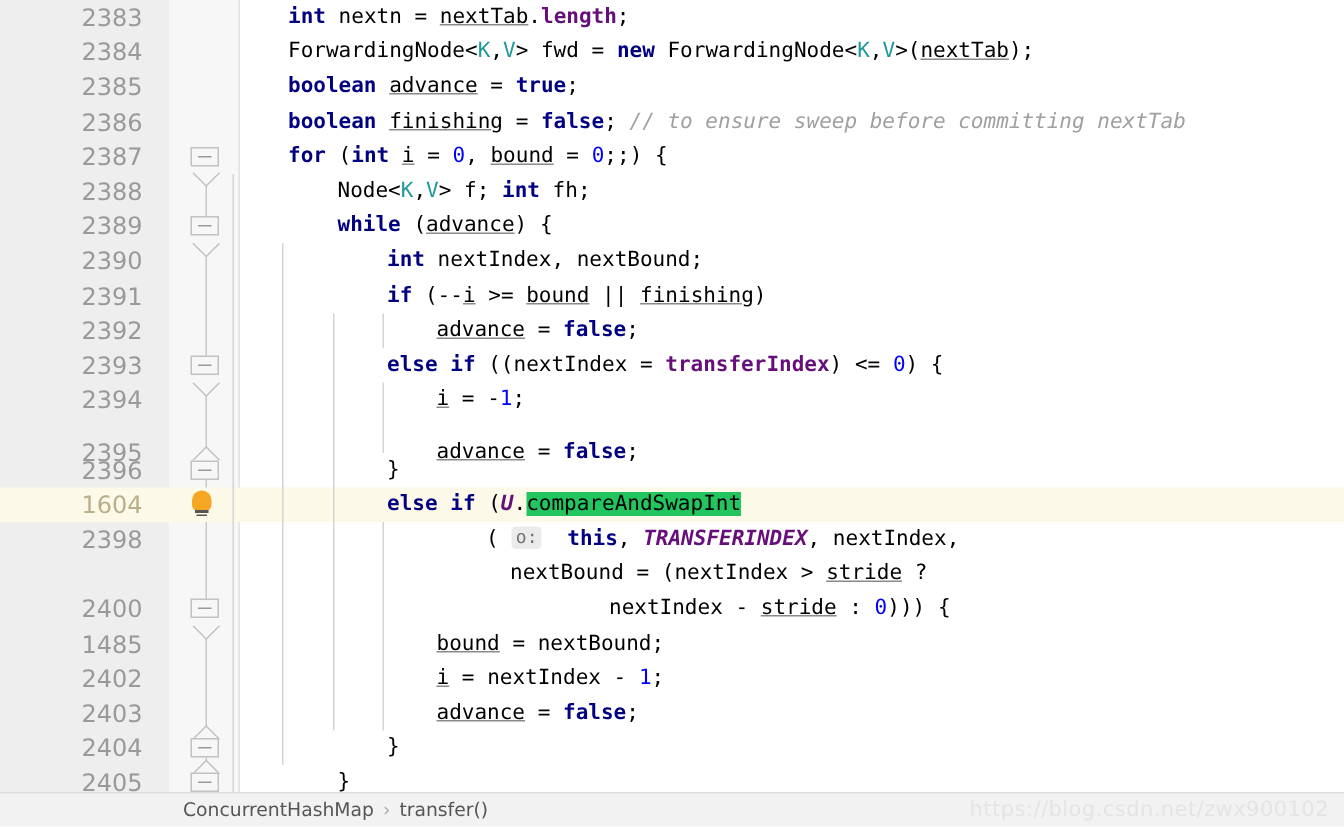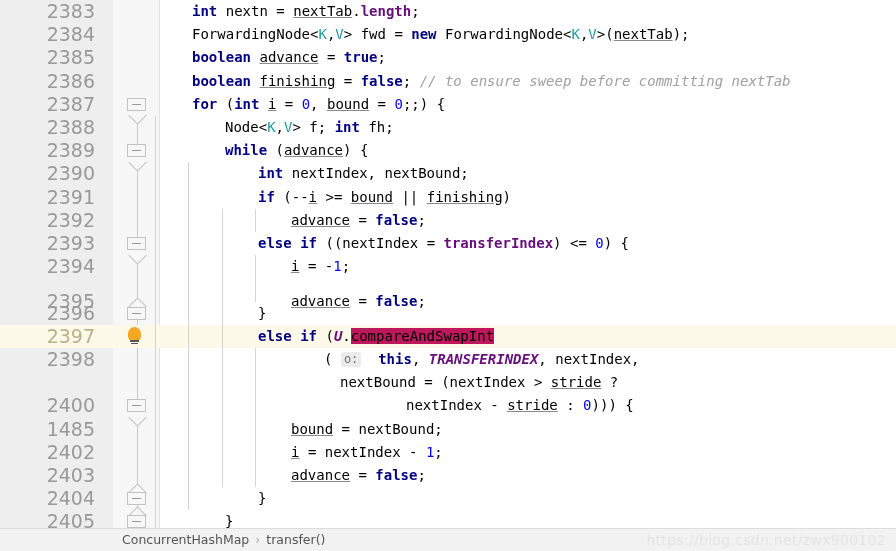--- a/index.html
+++ b/index.html
@@ -18,21 +18,21 @@
   .gutter-bg{position:absolute;left:0;top:0;width:113px;bottom:0;background:#eeeeee;}
   .fold-bg{position:absolute;left:113px;top:0;width:47px;bottom:0;background:#f7f7f7;}
   .fold-sep{position:absolute;left:159px;top:0;width:1px;bottom:0;background:#e2e2e2;}
 
   .lines{position:absolute;left:0;top:0;right:0;top:0;}
   .line{position:relative;height:23.2px;line-height:23.2px;white-space:nowrap;}
   .line.hl .row-bg{background:#fcf9e8;}
   .row-bg{position:absolute;left:0;top:0;right:0;height:23.2px;}
 
   .lnum{position:absolute;left:0;top:0;width:95px;text-align:right;
-        color:#999999;font-size:19px;font-family:"DejaVu Sans","Liberation Sans",sans-serif;}
+        color:#999999;font-size:16px;font-family:"DejaVu Sans","Liberation Sans",sans-serif;}
   .line.hl .lnum{color:#b9b08a;}
 
   .code{position:absolute;left:160px;top:0;font-size:14px;color:#000000;
         font-family:"DejaVu Sans Mono","Liberation Mono",monospace;letter-spacing:0px;}
 
   
   .foldcol{position:absolute;left:113px;top:0;width:47px;bottom:0;}
   .foldline{position:absolute;left:24px;width:1px;background:#c8c8c8;}
   .fm{position:absolute;left:14px;width:21px;height:15px;}
   .fm .box{position:absolute;left:0;top:0;width:19px;height:13px;border:1px solid #c2c2c2;background:#f7f7f7;box-sizing:border-box;}
@@ -55,21 +55,21 @@
 
   
   .kw{color:#000080;font-weight:bold;}
   .plain{color:#000000;}
   .num{color:#0000ff;}
   .gen{color:#20999d;}
   .fld{color:#660e7a;font-weight:bold;}
   .fldi{color:#660e7a;font-weight:bold;font-style:italic;}
   .cmt{color:#a0a0a0;font-style:italic;}
   .u{text-decoration:underline;text-decoration-color:#8a8a8a;}
-  .sel{background:#be185d;}
+  .sel{background:#22c55e;}
   .hint{display:inline-block;background:#ebebeb;color:#707070;border-radius:3px;
         padding:0 3px;font-size:12px;font-style:normal;line-height:15px;vertical-align:1px;}
 
   
   .statusbar{position:absolute;left:0;bottom:0;width:896px;height:23px;background:#f2f2f2;
              border-top:1px solid #dcdcdc;box-sizing:border-box;padding-left:44px;}
   .crumbs{position:absolute;left:122px;top:0;height:22px;line-height:22px;
           font-family:"DejaVu Sans","Liberation Sans",sans-serif;font-size:12.5px;color:#555555;}
   .crumbs .sep{color:#a9a9a9;margin:0 6px;}
   .crumbs .ci{cursor:default;}
@@ -193,21 +193,21 @@
           <div class="lnum">2395</div>
           <div class="code" style="padding-left: 131px;"><span class="plain u">advance</span>&nbsp;<span class="plain">=</span>&nbsp;<span class="kw">false</span><span class="plain">;</span></div>
         </div>
         <div class="line" style="top: 301.6px; position: absolute; left: 0px; right: 0px;">
           <div class="row-bg"></div>
           <div class="lnum">2396</div>
           <div class="code" style="padding-left: 98px;"><span class="plain">}</span></div>
         </div>
         <div class="line hl" style="top: 324.8px; position: absolute; left: 0px; right: 0px;">
           <div class="row-bg"></div>
-          <div class="lnum">2397</div>
+          <div class="lnum">1604</div>
           <div class="code" style="padding-left: 98px;"><span class="kw">else</span>&nbsp;<span class="kw">if</span>&nbsp;<span class="plain">(</span><span class="fldi">U</span><span class="plain">.</span><span class="sel"><span class="plain">compareAndSwapInt</span></span></div>
         </div>
         <div class="line" style="top: 348px; position: absolute; left: 0px; right: 0px;">
           <div class="row-bg"></div>
           <div class="lnum">2398</div>
           <div class="code" style="padding-left: 164px;"><span class="plain">(</span>&nbsp;<span class="hint">o:</span>&nbsp;&nbsp;<span class="kw">this</span><span class="plain">,</span>&nbsp;<span class="fldi">TRANSFERINDEX</span><span class="plain">,</span>&nbsp;<span class="plain">nextIndex</span><span class="plain">,</span></div>
         </div>
         <div class="line" style="top: 371.2px; position: absolute; left: 0px; right: 0px;">
           <div class="row-bg"></div>
           <div class="code" style="padding-left: 180px;"><span class="plain">nextBound</span>&nbsp;<span class="plain">=</span>&nbsp;<span class="plain">(</span><span class="plain">nextIndex</span>&nbsp;<span class="plain">&gt;</span>&nbsp;<span class="plain u">stride</span>&nbsp;<span class="plain">?</span></div>

